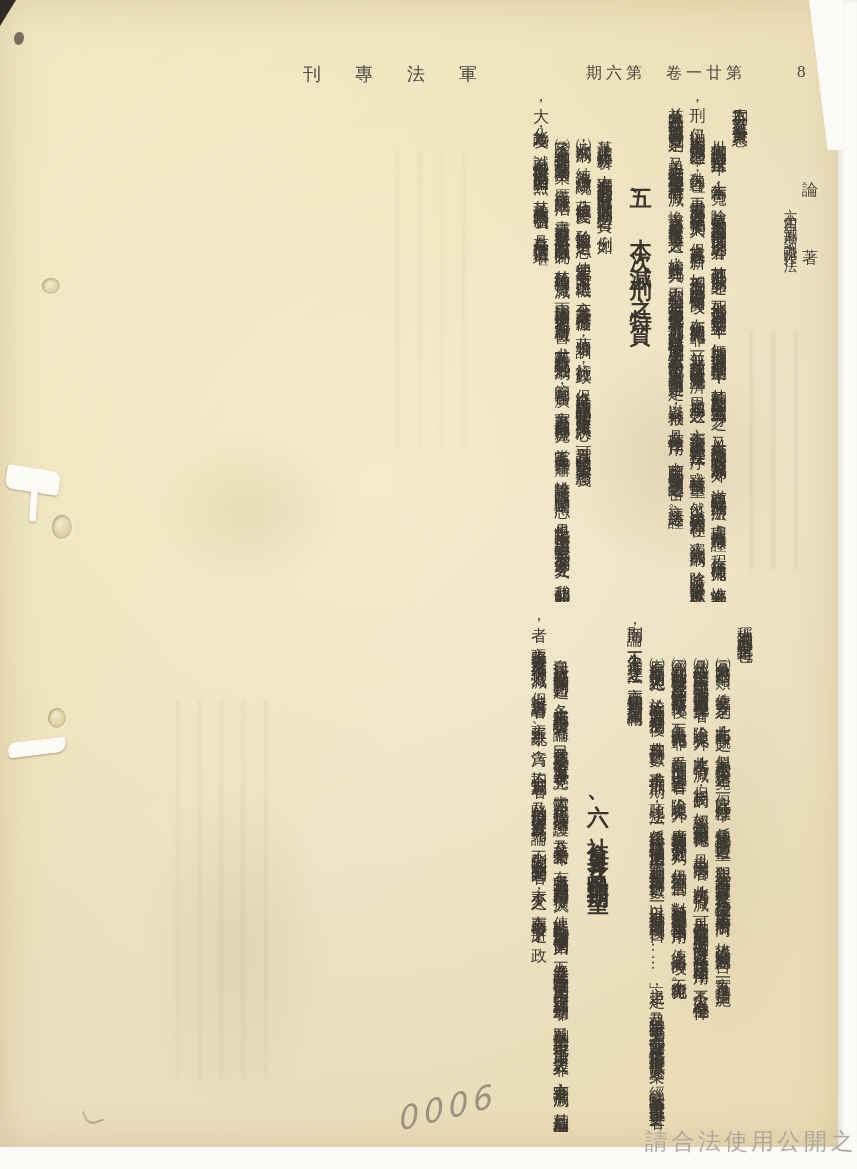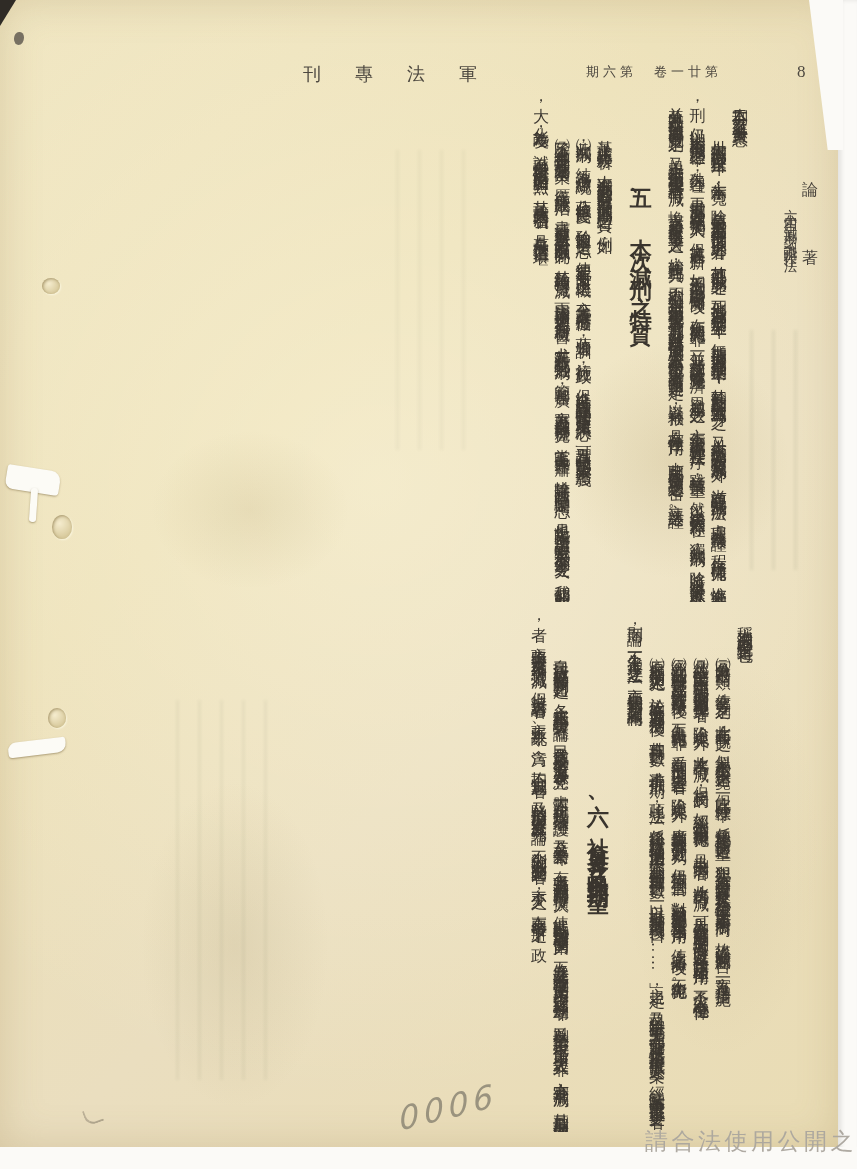--- a/index.html
+++ b/index.html
@@ -41,21 +41,21 @@
   .h2{left:52px;top:515px;width:20px;height:24px;}
   .h3{left:48px;top:708px;width:18px;height:20px;}
   .tear{position:absolute;background:#fcfbf6;box-shadow:0 1px 2px rgba(110,90,50,.5);}
   .t1{left:6px;top:468px;width:54px;height:24px;transform:rotate(9deg);border-radius:3px 10px 4px 8px;}
   .t1b{left:30px;top:488px;width:7px;height:34px;transform:rotate(4deg);border-radius:3px;}
   .t2{left:8px;top:740px;width:58px;height:15px;transform:rotate(-7deg);border-radius:8px 3px 9px 4px;}
 
   
   .header{position:absolute;left:0;top:58px;width:840px;height:34px;color:#4d4840;font-size:18px;}
   .jtitle{position:absolute;left:303px;top:4px;letter-spacing:34px;white-space:nowrap;text-align:center;}
-  .jissue{position:absolute;left:586px;top:5px;font-size:13px;letter-spacing:4px;white-space:nowrap;}
+  .jissue{position:absolute;left:586px;top:5px;font-size:16px;letter-spacing:4px;white-space:nowrap;}
   .pageno{position:absolute;left:797px;top:4px;font-size:17px;}
 
   
   .side{position:absolute;left:781px;top:168px;writing-mode:vertical-rl;text-orientation:mixed;color:#45403a;}
   .side-sec{font-size:16px;letter-spacing:26px;}
   .side-title{font-size:13.5px;letter-spacing:4.5px;margin-top:30px;display:block;}
 
   
   .band{
     position:absolute;writing-mode:vertical-rl;text-orientation:mixed;

